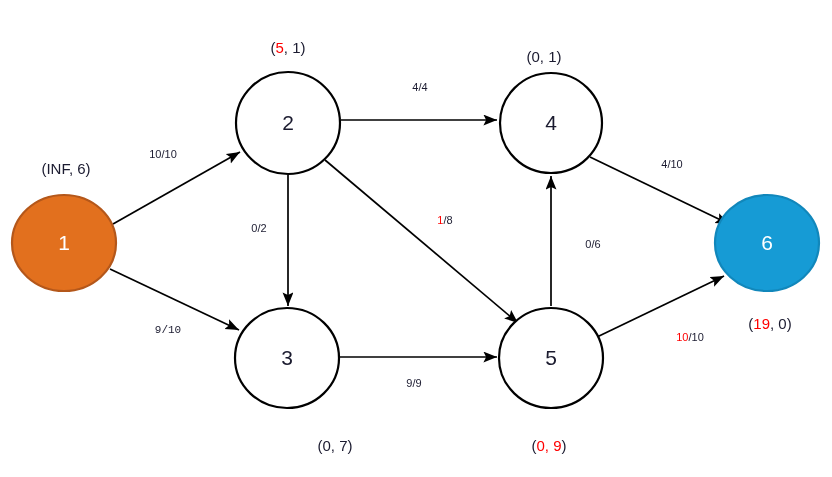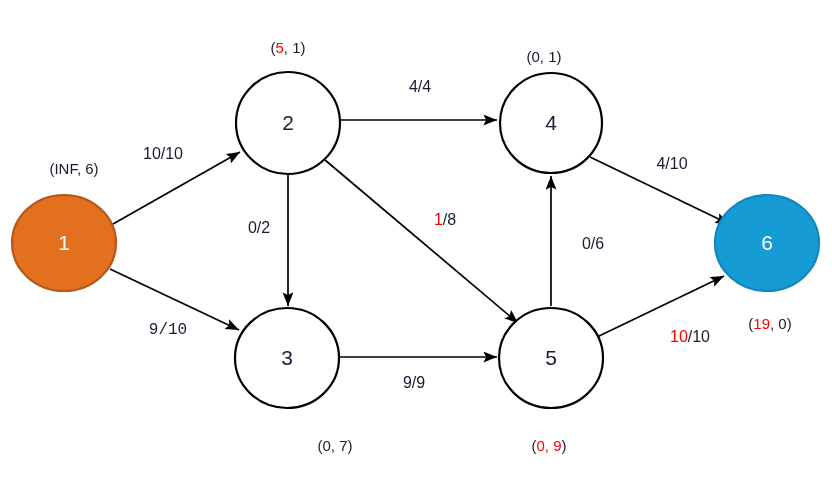--- a/index.html
+++ b/index.html
@@ -48,21 +48,21 @@
     fill: #ffffff;
   }
   .edge-line {
     stroke: #000000;
     stroke-width: 1.7;
     fill: none;
   }
   .edge-label, .node-tag {
     position: absolute;
     font-family: "Liberation Sans", sans-serif;
-    font-size: 16px;
+    font-size: 11px;
     color: #1b1b30;
     white-space: nowrap;
     transform: translate(-50%, -50%);
     line-height: 1;
   }
   .edge-label .hi, .node-tag .hi {
     color: #ff0000;
   }
   .node-tag {
     font-size: 15px;
@@ -107,20 +107,20 @@
   <div id="labels-layer">
       <div class="edge-label" style="left: 163px; top: 154px;"><span>10</span><span>/10</span></div>
       <div class="edge-label" style="left: 168px; top: 330px; font-family: Liberation Mono, monospace;"><span>9</span><span>/10</span></div>
       <div class="edge-label" style="left: 420px; top: 87px;"><span>4</span><span>/4</span></div>
       <div class="edge-label" style="left: 259px; top: 228px;"><span>0</span><span>/2</span></div>
       <div class="edge-label" style="left: 445px; top: 220px;"><span class="hi">1</span><span>/8</span></div>
       <div class="edge-label" style="left: 414px; top: 383px;"><span>9</span><span>/9</span></div>
       <div class="edge-label" style="left: 581px; top: 244px; padding-left: 24px;"><span>0</span><span>/6</span></div>
       <div class="edge-label" style="left: 672px; top: 164px; text-align: center;"><span>4</span><span>/10</span></div>
       <div class="edge-label" style="left: 690px; top: 337px;"><span class="hi">10</span><span>/10</span></div>
-      <div class="node-tag" style="left: 74px; top: 168px;"><span>(</span><span>INF</span><span>, 6)</span></div>
+      <div class="node-tag" style="left: 66px; top: 168px;"><span>(</span><span>INF</span><span>, 6)</span></div>
       <div class="node-tag" style="left: 288px; top: 47px;"><span>(</span><span class="hi">5</span><span>, 1)</span></div>
       <div class="node-tag" style="left: 287px; top: 445px; margin-left: 48px;"><span>(</span><span>0</span><span>, 7)</span></div>
       <div class="node-tag" style="left: 544px; top: 56px;"><span>(</span><span>0</span><span>, 1)</span></div>
       <div class="node-tag" style="left: 549px; top: 445px;"><span>(</span><span class="hi">0, 9</span><span>)</span></div>
       <div class="node-tag" style="left: 770px; top: 323px;"><span>(</span><span class="hi">19</span><span>, 0)</span></div>
     </div>
 </div>
 
 </body></html>

